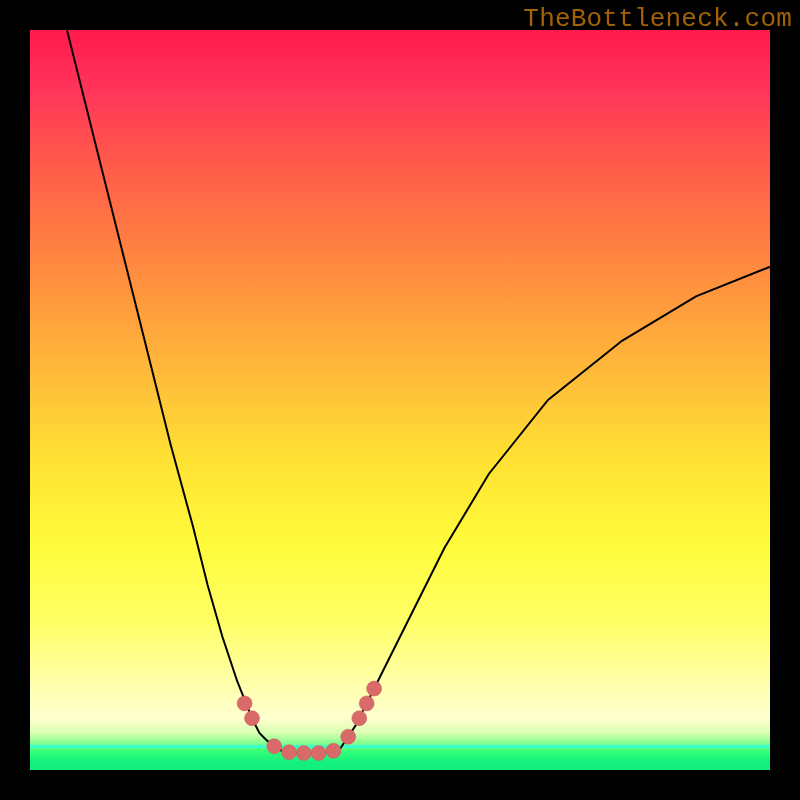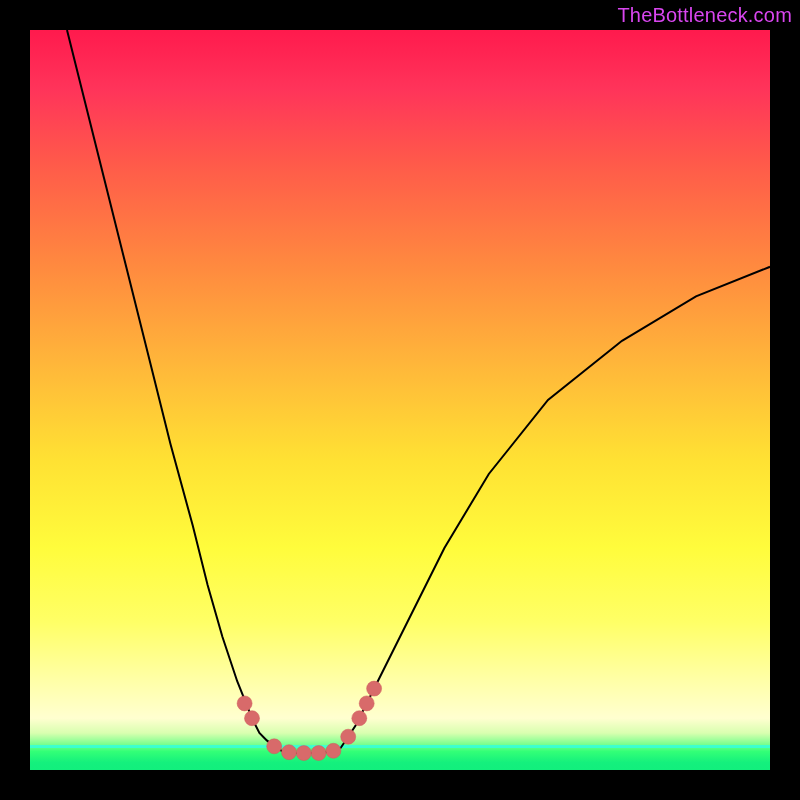--- a/index.html
+++ b/index.html
@@ -54,25 +54,26 @@
     right: 0;
     bottom: 22px;
     height: 3px;
     background: #2fffe6;
     opacity: 0.75;
   }
   .watermark {
     position: absolute;
     top: 4px;
     right: 8px;
-    color: #d946ef;
-    font-size: 20px;
+    color: #a16207;
+    font-size: 26px;
     font-weight: 500;
     letter-spacing: 0.2px;
     user-select: none;
+    font-family: Liberation Mono, monospace;
   }
   svg.curve {
     position: absolute;
     inset: 0;
     width: 740px;
     height: 740px;
     overflow: visible;
   }
   .curve-path {
     fill: none;

